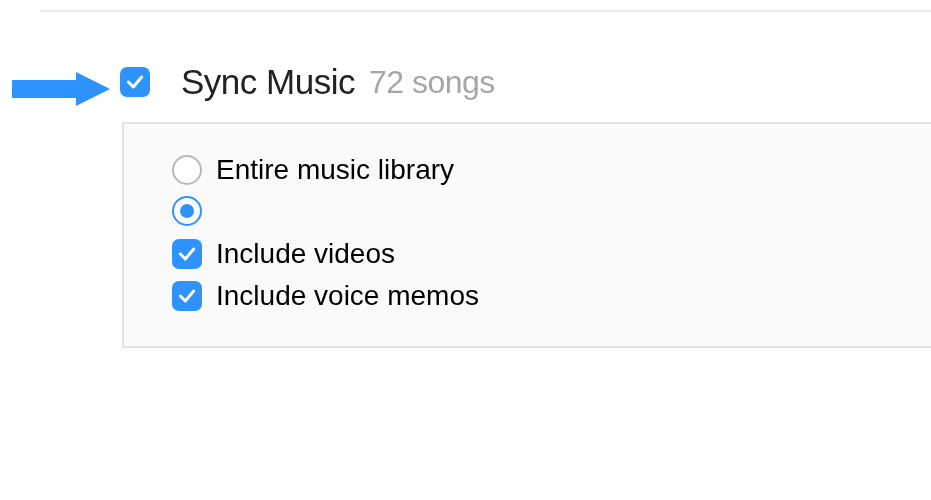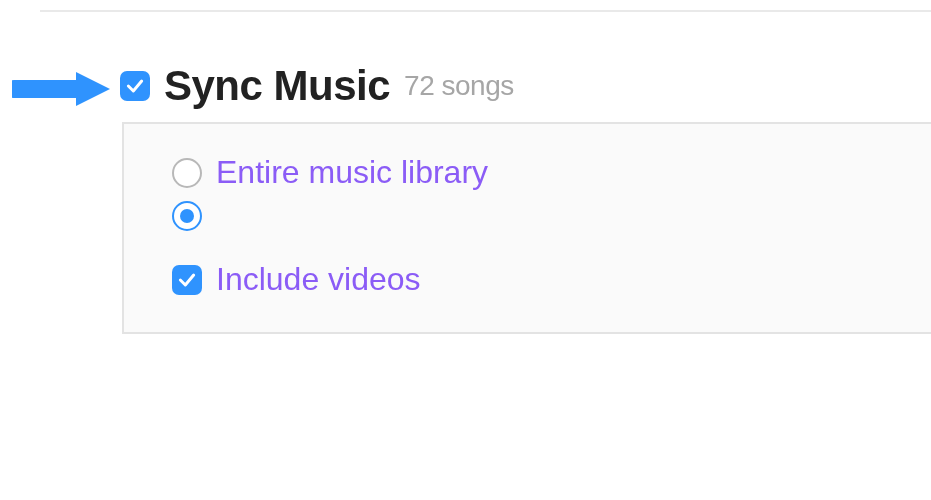--- a/index.html
+++ b/index.html
@@ -51,27 +51,28 @@
       flex-shrink: 0;
     }
     .checkbox.checked {
       background: #2f93fe;
     }
     .checkbox.checked svg {
       width: 20px;
       height: 20px;
     }
     .header-title {
-      font-size: 42px;
-      font-weight: 700;
+      font-size: 35px;
+      font-weight: 400;
       color: #222;
       letter-spacing: -0.5px;
+      margin-left: 17px;
     }
     .header-subtitle {
-      font-size: 28px;
+      font-size: 32px;
       font-weight: 300;
       color: #a6a6a6;
       letter-spacing: -0.5px;
     }
     .options-panel {
       position: absolute;
       left: 122px;
       top: 122px;
       right: 0;
       background: #fafafa;
@@ -80,21 +81,21 @@
       border-bottom: 2px solid #e3e3e3;
       padding: 30px 0 24px 48px;
     }
     .option-row {
       display: flex;
       align-items: center;
       gap: 14px;
       margin-bottom: 10px;
     }
     .option-row.group-gap {
-      margin-top: 30px;
+      margin-top: 12px;
     }
     .radio {
       width: 30px;
       height: 30px;
       border-radius: 50%;
       background: #fff;
       border: 2px solid #b8b8b8;
       display: flex;
       align-items: center;
       justify-content: center;
@@ -126,22 +127,22 @@
     }
     .checkbox-sm.checked svg {
       width: 20px;
       height: 20px;
     }
     .checkbox-sm.unchecked {
       background: #fff;
       border: 2px solid #bdbdbd;
     }
     .option-label {
-      font-size: 32px;
-      color: #8b5cf6;
+      font-size: 28px;
+      color: #000000;
       font-weight: 400;
     }
   </style>
 </head>
 <body>
 
 <div class="top-divider"></div>
 
 <div class="arrow">
   <svg viewBox="0 0 100 42">
@@ -173,15 +174,23 @@
 
   <div class="option-row group-gap">
     <div class="checkbox-sm checked">
       <svg viewBox="0 0 24 24">
         <path d="M4 12 L10 18 L20 6" stroke="#fff" stroke-width="3.5" fill="none" stroke-linecap="round" stroke-linejoin="round"></path>
       </svg>
     </div>
     <span class="option-label">Include videos</span>
   </div>
 
+  <div class="option-row">
+    <div class="checkbox-sm checked">
+      <svg viewBox="0 0 24 24">
+        <path d="M4 12 L10 18 L20 6" stroke="#fff" stroke-width="3.5" fill="none" stroke-linecap="round" stroke-linejoin="round"></path>
+      </svg>
+    </div>
+    <span class="option-label">Include voice memos</span>
+  </div>
 
 
 </div>
 
 </body></html>

